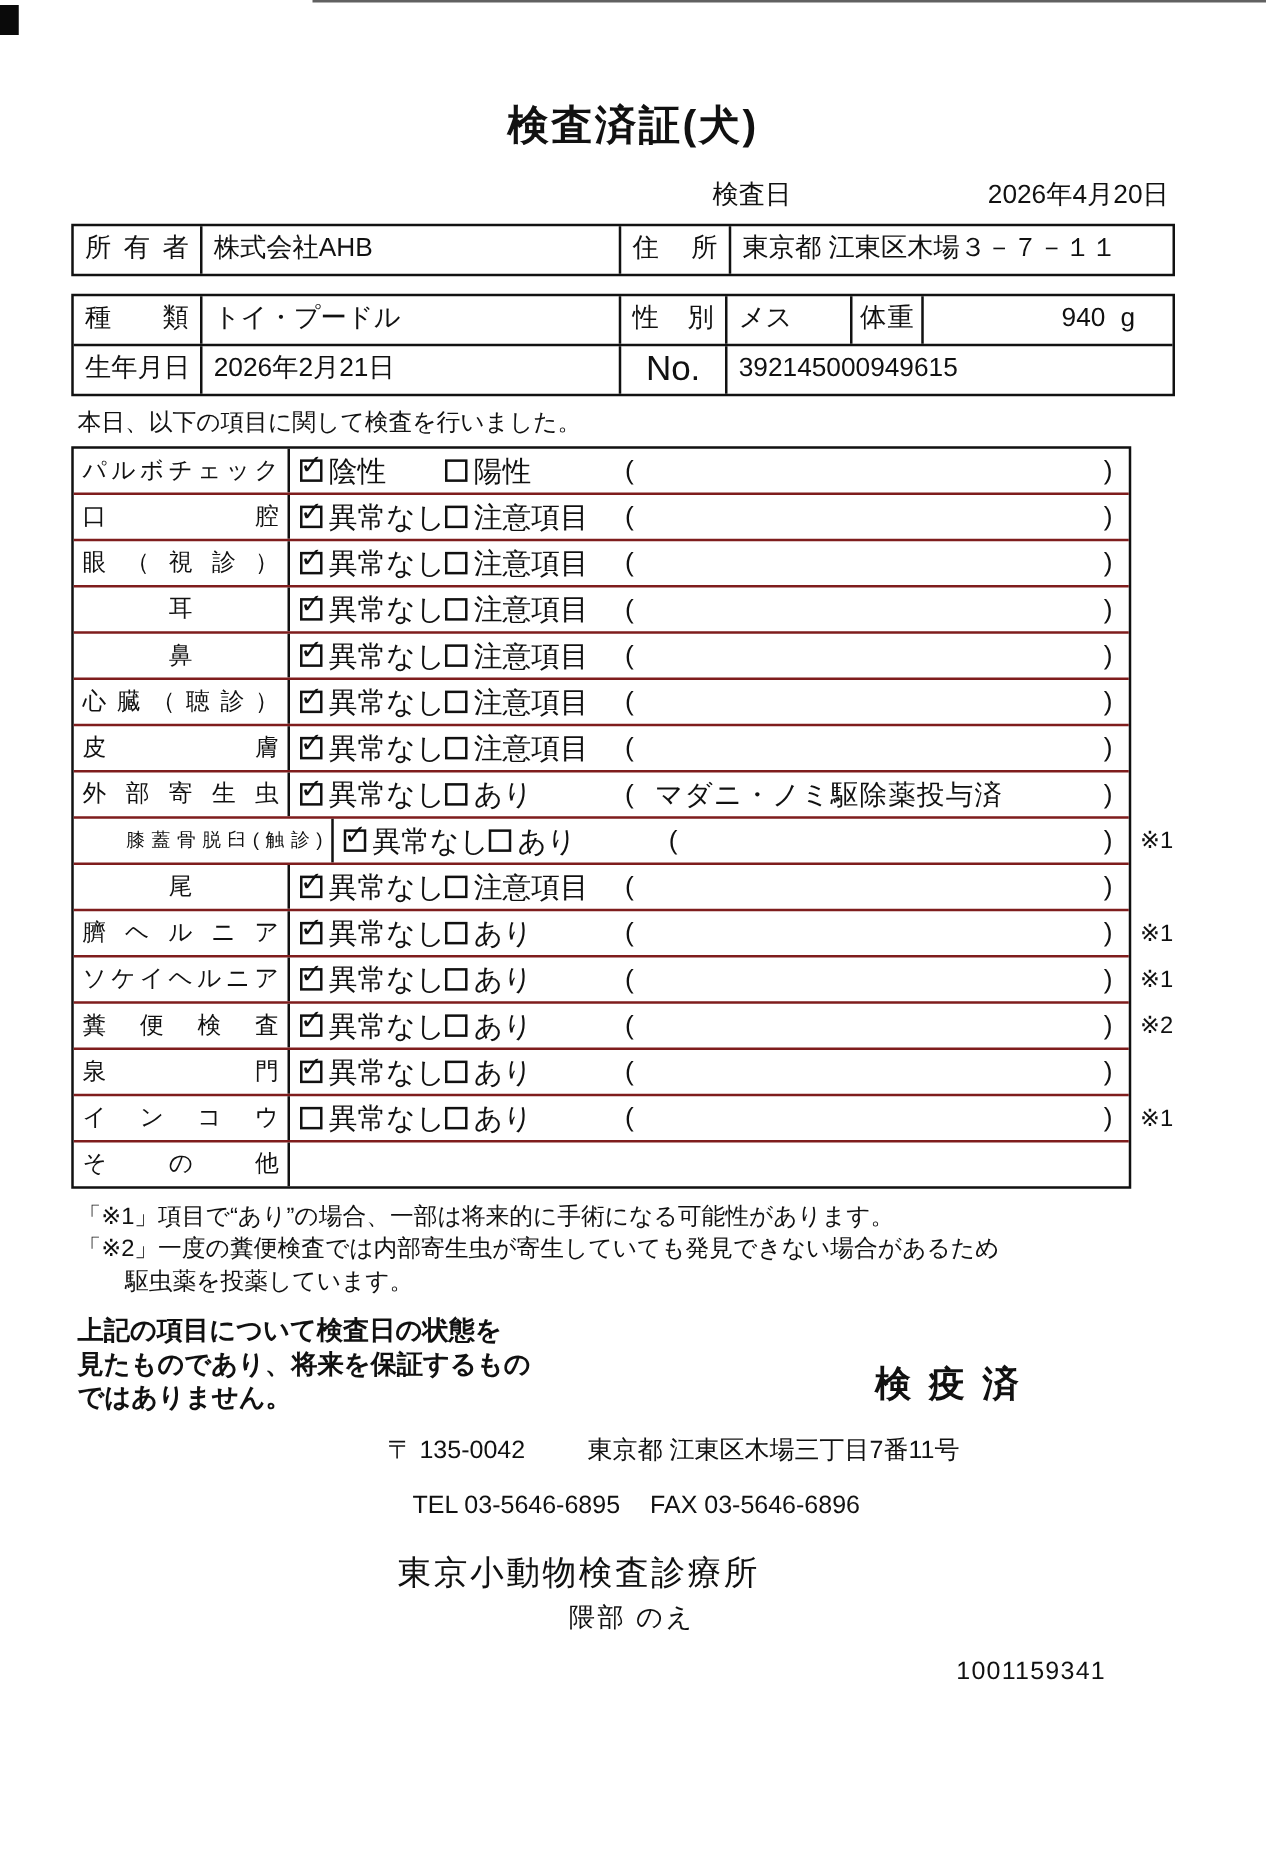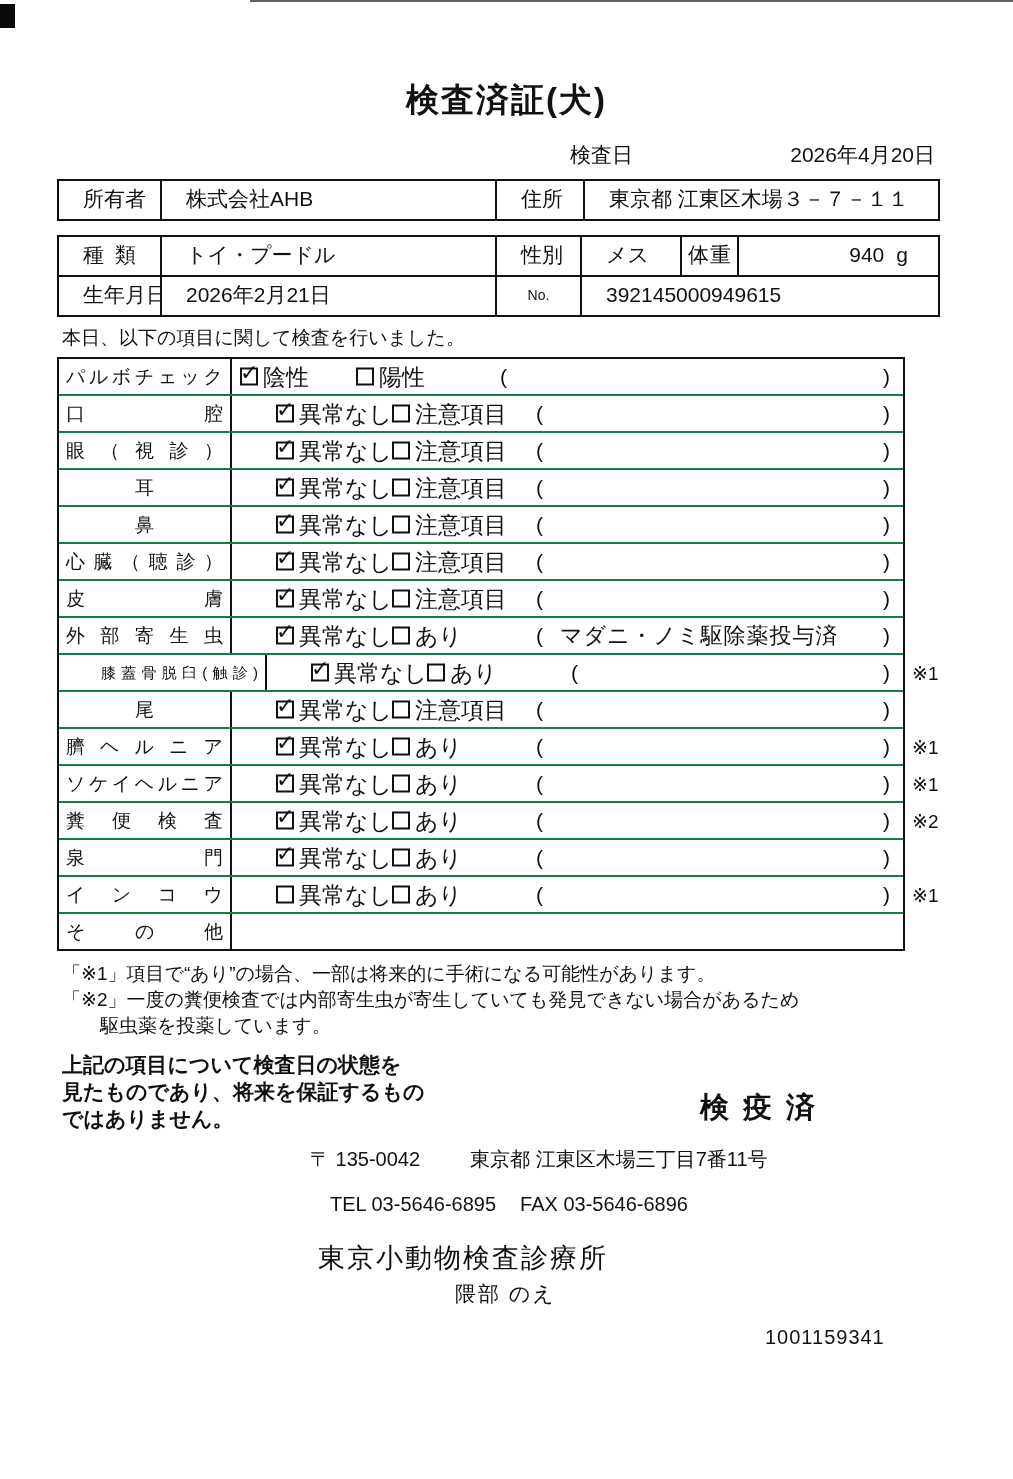--- a/index.html
+++ b/index.html
@@ -15,39 +15,39 @@
 
   .doc-title { margin:78px 0 0 0; text-align:center; font-size:33px; font-weight:600; letter-spacing:2px; }
 
   .date-row { margin:18px 0 0 570px; width:365px; display:flex; justify-content:space-between; font-size:21px; }
 
   .info-table { margin-left:57px; width:883px; border:2px solid #111; box-sizing:border-box; background:#fff; }
   .info1 { margin-top:10px; }
   .info2 { margin-top:14px; }
   .info-row { display:flex; height:38px; }
   .info-row + .info-row { border-top:2px solid #111; }
-  .cell { box-sizing:border-box; line-height:36px; font-size:21px; padding:0 24px; white-space:nowrap; overflow:hidden; }
+  .cell { box-sizing:border-box; line-height:36px; font-size:21px; padding:0 9px; white-space:nowrap; overflow:hidden; }
   .cell + .cell { border-left:2px solid #111; }
   .lbl { text-align:justify; text-align-last:justify; }
   .w-lbl1 { width:101px; min-width:101px; }
   .w-val1 { width:335px; min-width:335px; }
   .w-lbl2 { width:88px; min-width:88px; }
   .w-sex-lbl { width:85px; min-width:85px; }
   .w-sex-val { width:100px; min-width:100px; }
   .w-wt-lbl { width:57px; min-width:57px; padding:0 6px; }
-  .w-no-lbl { width:85px; min-width:85px; text-align:center; text-align-last:center; font-size:14px; }
+  .w-no-lbl { width:85px; min-width:85px; text-align:center; text-align-last:center; font-size:28px; }
   .flex1 { flex:1; }
   .wt-val { flex:1; text-align:right; padding-right:30px; }
   .wt-unit { display:inline-block; margin-left:12px; }
 
   .intro { margin:8px 0 0 62px; font-size:19px; }
 
   .checklist { margin:6px 0 0 57px; width:848px; border:2px solid #111; box-sizing:border-box; background:#fff; }
   .chk-row { display:flex; height:35px; position:relative; }
-  .chk-row + .chk-row { border-top:2px solid #15803d;gap:36px; }
+  .chk-row + .chk-row { border-top:2px solid #7f1d1d; }
   .chk-label {
     width:173px; min-width:173px; box-sizing:border-box; border-right:2px solid #111;
     padding:0 7px; font-size:19px; line-height:35px; white-space:nowrap; overflow:hidden;
     text-align:justify; text-align-last:justify;
   }
   .chk-label.center { text-align:center; text-align-last:center; }
   .chk-label.small { font-size:15px;margin-left:35px; }
   .chk-content { flex:1; position:relative; }
   .cb-group { position:absolute; top:50%; transform:translateY(-50%); display:flex; align-items:center; gap:5px; }
   .cb-group.g1 { left:8px; }

